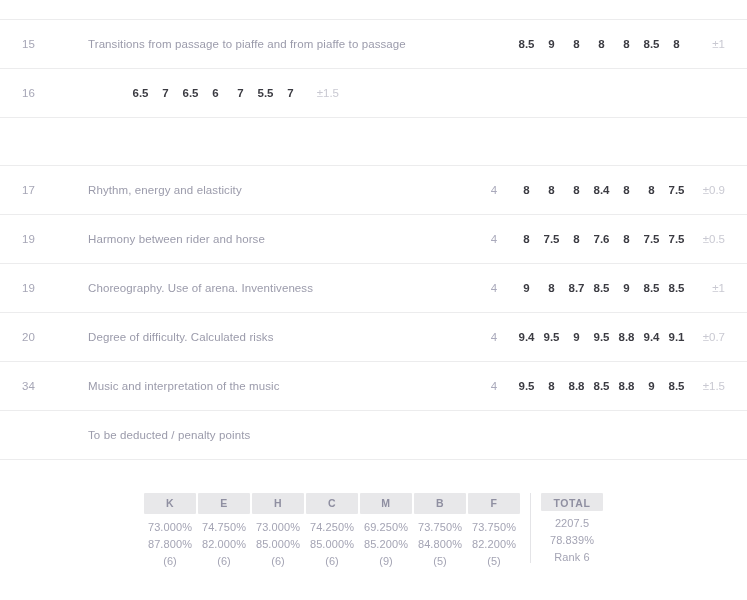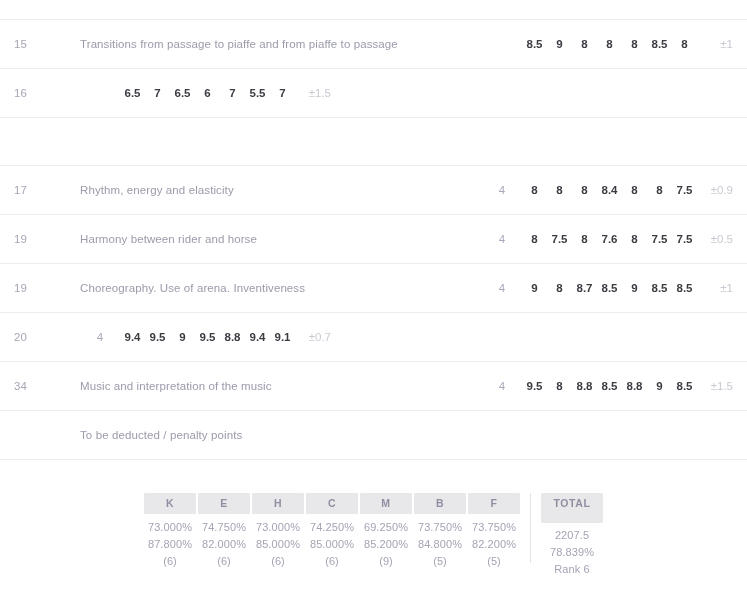--- a/index.html
+++ b/index.html
@@ -24,21 +24,21 @@
   
   .rows {
     width: 747px;
   }
   .row {
     display: flex;
     align-items: center;
     height: 49px;
     box-sizing: border-box;
     border-top: 1px solid #ececed;
-    padding: 0 14px;
+    padding: 0 22px;
   }
   .row.spacer {
     height: 48px;
   }
 
   .c-num {
     width: 66px;
     flex: none;
     font-size: 11.5px;
     color: #a6a6b6;
@@ -121,21 +121,21 @@
     margin: 0 1px;
     text-align: center;
   }
   .total-col .hd {
     background: #e8e8ea;
     color: #8f8fa1;
     font-size: 10.5px;
     font-weight: bold;
     letter-spacing: .6px;
     line-height: 21px;
-    height: 30px;
+    height: 18px;
     border-radius: 1px;
   }
   .total-col .v {
     font-size: 11px;
     color: #a4a4b4;
     margin-top: 6px;
     letter-spacing: .1px;
   }
   .total-col .v.second { margin-top: 5px; }
   .total-col .v.rank   { margin-top: 5px; }
@@ -239,20 +239,21 @@
         <div class="sc">8.5</div>
         <div class="sc">9</div>
         <div class="sc">8.5</div>
         <div class="sc">8.5</div>
       </div>
       <div class="c-dev">±1</div>
     </div>
 
     <div class="row">
       <div class="c-num">20</div>
+      <div class="c-label">Degree of difficulty. Calculated risks</div>
       <div class="c-coef">4</div>
       <div class="c-scores">
         <div class="sc">9.4</div>
         <div class="sc">9.5</div>
         <div class="sc">9</div>
         <div class="sc">9.5</div>
         <div class="sc">8.8</div>
         <div class="sc">9.4</div>
         <div class="sc">9.1</div>
       </div>

